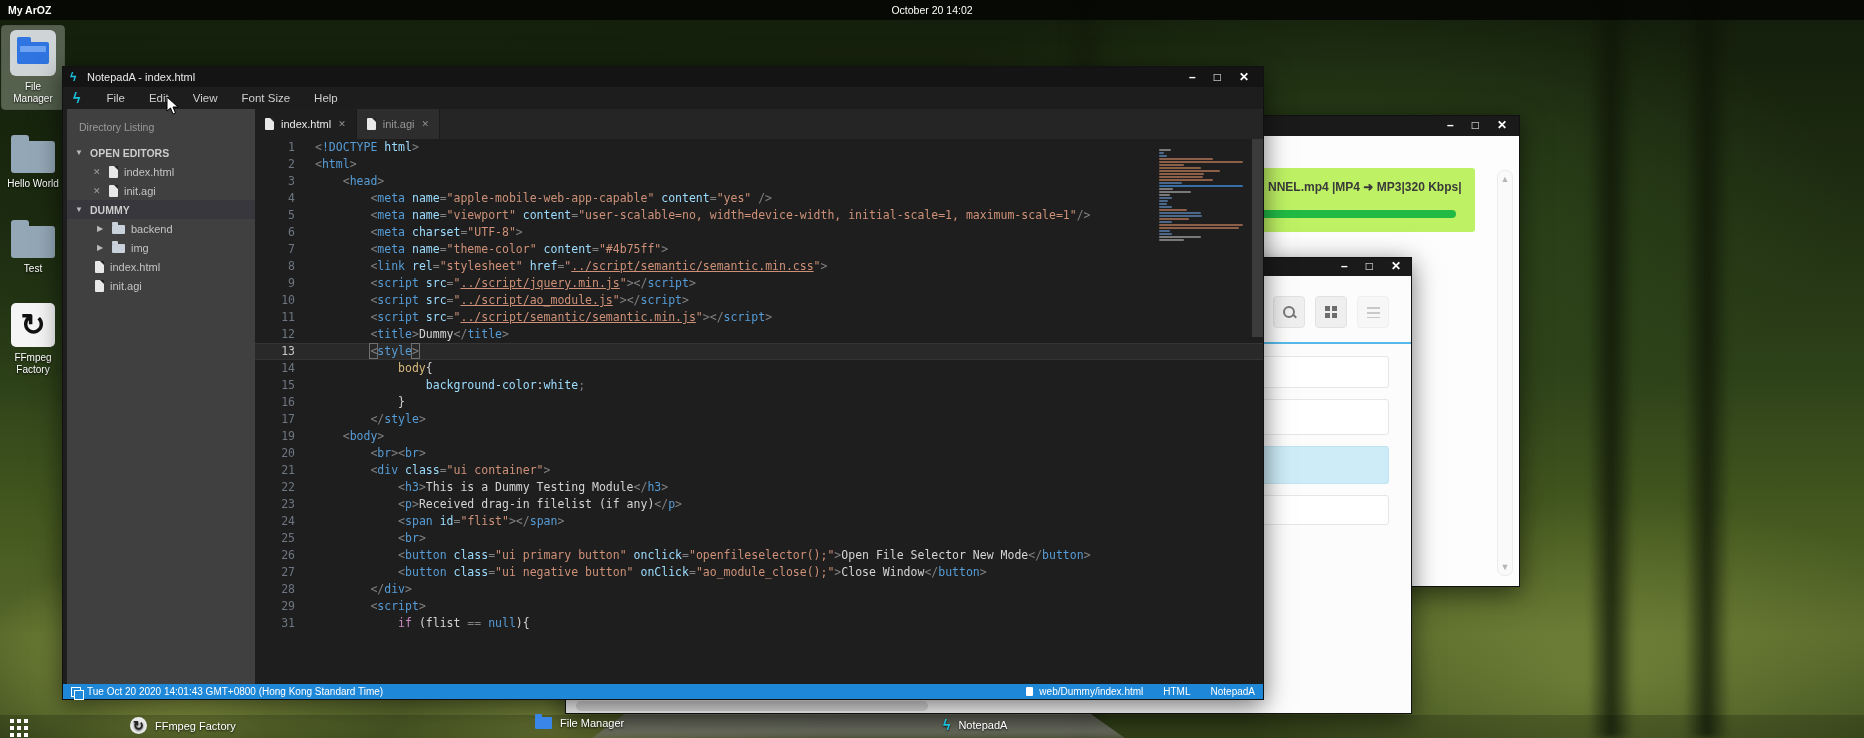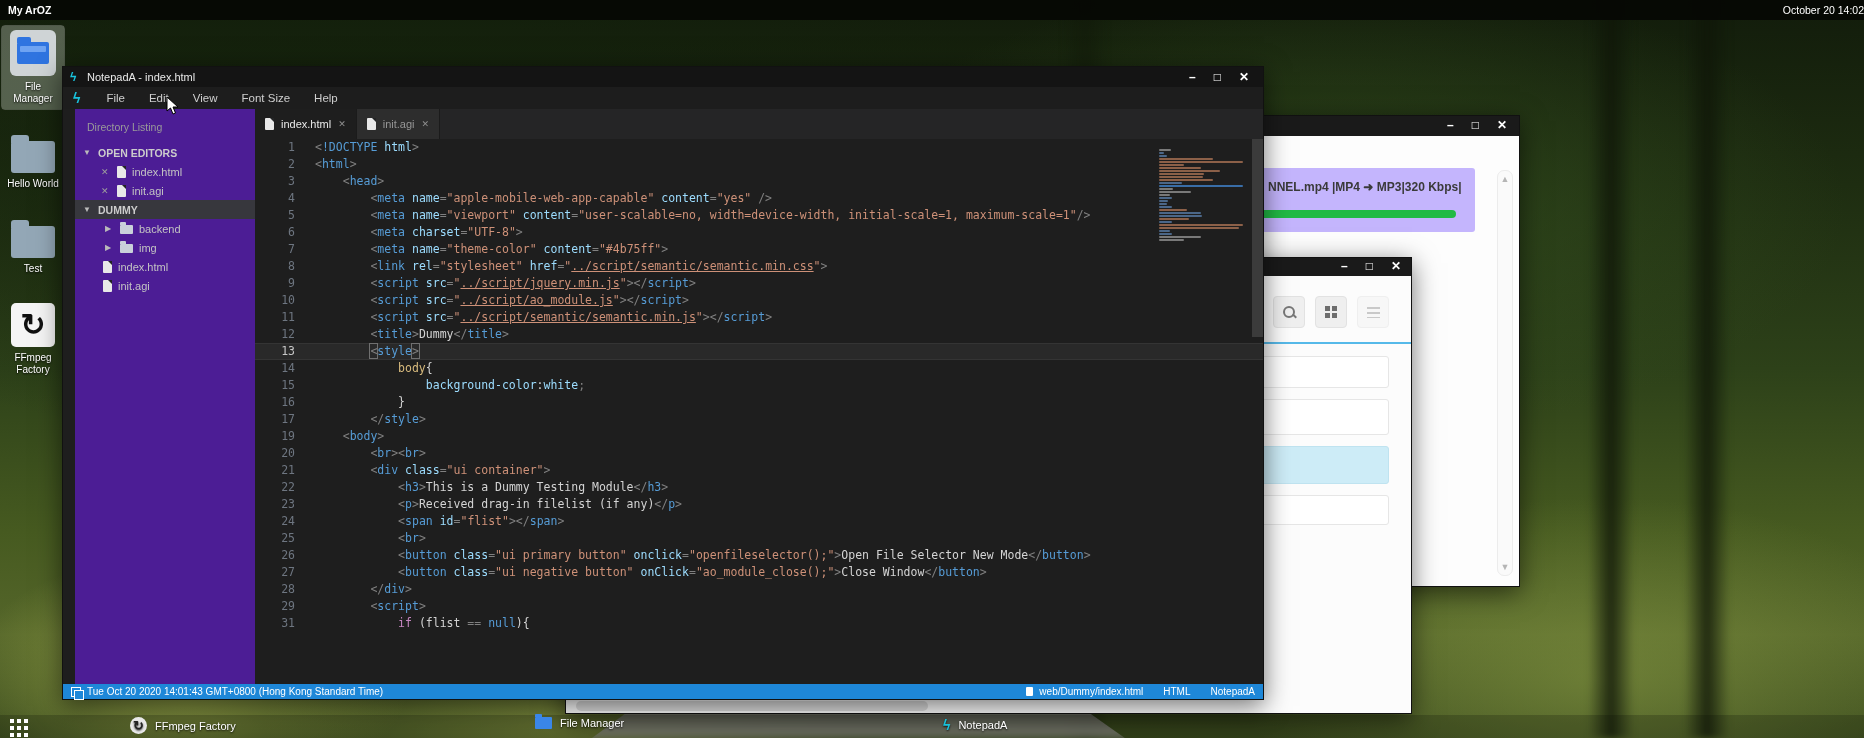--- a/index.html
+++ b/index.html
@@ -12,21 +12,21 @@
     radial-gradient(ellipse 520px 260px at 86% 92%, rgba(150,168,75,.45), transparent 70%),
     radial-gradient(ellipse 700px 320px at 72% 28%, rgba(58,88,34,.6), transparent 72%),
     radial-gradient(ellipse 900px 420px at 18% 18%, rgba(20,34,12,.85), transparent 75%),
     linear-gradient(180deg,#121c0b 0%,#1e2d11 25%,#2d4119 50%,#465a20 72%,#55662a 86%,#3d4e1f 100%);}
   .trunk{position:absolute;top:0;bottom:0;background:linear-gradient(90deg,transparent,rgba(15,22,8,.8),transparent);width:46px;filter:blur(3px);}
   #path{position:absolute;left:520px;top:590px;width:720px;height:148px;background:linear-gradient(180deg,#6f6f66,#94948a);
     clip-path:polygon(38% 0,55% 0,84% 100%,10% 100%);filter:blur(4px);opacity:.9;}
   
   #topbar{position:absolute;left:0;top:0;width:100%;height:20px;background:rgba(5,7,4,.93);z-index:40;color:#fff;}
   #topbar .tleft{position:absolute;left:8px;top:4px;font-size:10.5px;font-weight:bold;}
-  #topbar .tclock{position:absolute;left:0;right:0;top:4px;text-align:right;font-size:10.5px;}
+  #topbar .tclock{position:absolute;left:0;right:0;top:4px;text-align:center;font-size:10.5px;}
   
   #desk{position:absolute;left:2px;top:26px;z-index:2;display:flex;flex-direction:column;gap:20px;width:62px;}
   .dicon{display:flex;flex-direction:column;align-items:center;padding:4px 2px;border-radius:3px;}
   .dicon.selected{background:rgba(190,200,185,.38);outline:1px solid rgba(255,255,255,.25);}
   .dicon .dlabel{margin-top:5px;font-size:10px;color:#fff;text-align:center;line-height:12px;
     text-shadow:0 1px 2px rgba(0,0,0,.9);word-break:break-word;}
   .fold{position:relative;width:44px;height:32px;background:#93a7b6;border-radius:3px;margin-top:8px;}
   .fold:before{content:"";position:absolute;left:0;top:-6px;width:18px;height:8px;background:#93a7b6;border-radius:3px 3px 0 0;}
   .appbox{width:46px;height:46px;border-radius:6px;background:#cfd4d6;display:flex;align-items:center;justify-content:center;}
   .bluefold{position:relative;width:32px;height:22px;background:#2f74e0;border-radius:2px;}
@@ -67,21 +67,21 @@
   #fw-hscroll{position:absolute;left:10px;bottom:2px;width:352px;height:10px;background:#dddddd;border-radius:5px;}
   
   #win-note{left:62px;top:66px;width:1200px;height:632px;background:#1e1e1e;z-index:5;}
   #np-title{position:absolute;left:0;top:0;right:0;height:20px;background:#141414;color:#e8e8e8;font-size:11px;}
   #np-title .logo{position:absolute;left:7px;top:3px;color:#19c3dd;font-size:12px;font-weight:bold;}
   #np-title .ttext{position:absolute;left:24px;top:4px;}
   #np-menu{position:absolute;left:0;top:20px;right:0;height:22px;background:#1d1d1d;color:#cfcfcf;font-size:11.5px;display:flex;align-items:center;}
   #np-menu .logo2{color:#19c3dd;font-size:14px;font-weight:bold;margin:0 14px 0 10px;}
   .menu-item{padding:0 12px;height:22px;line-height:22px;}
   
-  #np-side{position:absolute;left:12px;top:42px;width:192px;bottom:15px;background:#4c1d95;color:#bdbdbd;font-size:11px;overflow:hidden;}
+  #np-side{position:absolute;left:4px;top:42px;width:192px;bottom:15px;background:#404040;color:#bdbdbd;font-size:11px;overflow:hidden;}
   #side-head{padding:12px 0 10px 12px;color:#9a9a9a;font-size:10.5px;}
   .sect-row{display:flex;align-items:center;height:19px;padding-left:8px;font-size:10.5px;font-weight:bold;color:#cccccc;gap:6px;}
   .sect-row.hl{background:#37373d;}
   .tree-item{display:flex;align-items:center;height:19px;gap:6px;color:#c3c3c3;}
   .tw1{padding-left:26px;} .tw2{padding-left:30px;} .tw3{padding-left:28px;}
   .xicon{color:#9d9d9d;font-size:9px;width:10px;}
   .caret{font-size:8px;color:#bababa;width:9px;}
   .fico{position:relative;width:9px;height:12px;background:#e8e8e8;border-radius:1px;flex:0 0 auto;}
   .fico:before{content:"";position:absolute;right:0;top:0;border:2px solid #232425;border-left-color:transparent;border-bottom-color:transparent;}
   .foldico{position:relative;width:13px;height:9px;background:#c9d1da;border-radius:1px;flex:0 0 auto;margin-top:2px;}
@@ -162,21 +162,21 @@
     </div>
 
   <div class="win" id="win-ffmpeg">
     <div class="winbar">
       <div class="wctl" style="right:12px">
         <span>–</span>
         <span>□</span>
         <span>✕</span>
       </div>
     </div>
-    <div id="ff-panel" style="background: #c4b5fd;">
+    <div id="ff-panel" style="background: #bef264;">
       <div id="ff-task">NNEL.mp4 |MP4 ➜ MP3|320 Kbps|</div>
       <div id="ff-bartrack">
         <div id="ff-bar" style="width: 97%; background: rgb(33, 186, 69);"></div>
       </div>
     </div>
     <div id="ff-scroll">
       <span>▲</span>
       <span>▼</span>
     </div>
   </div>

